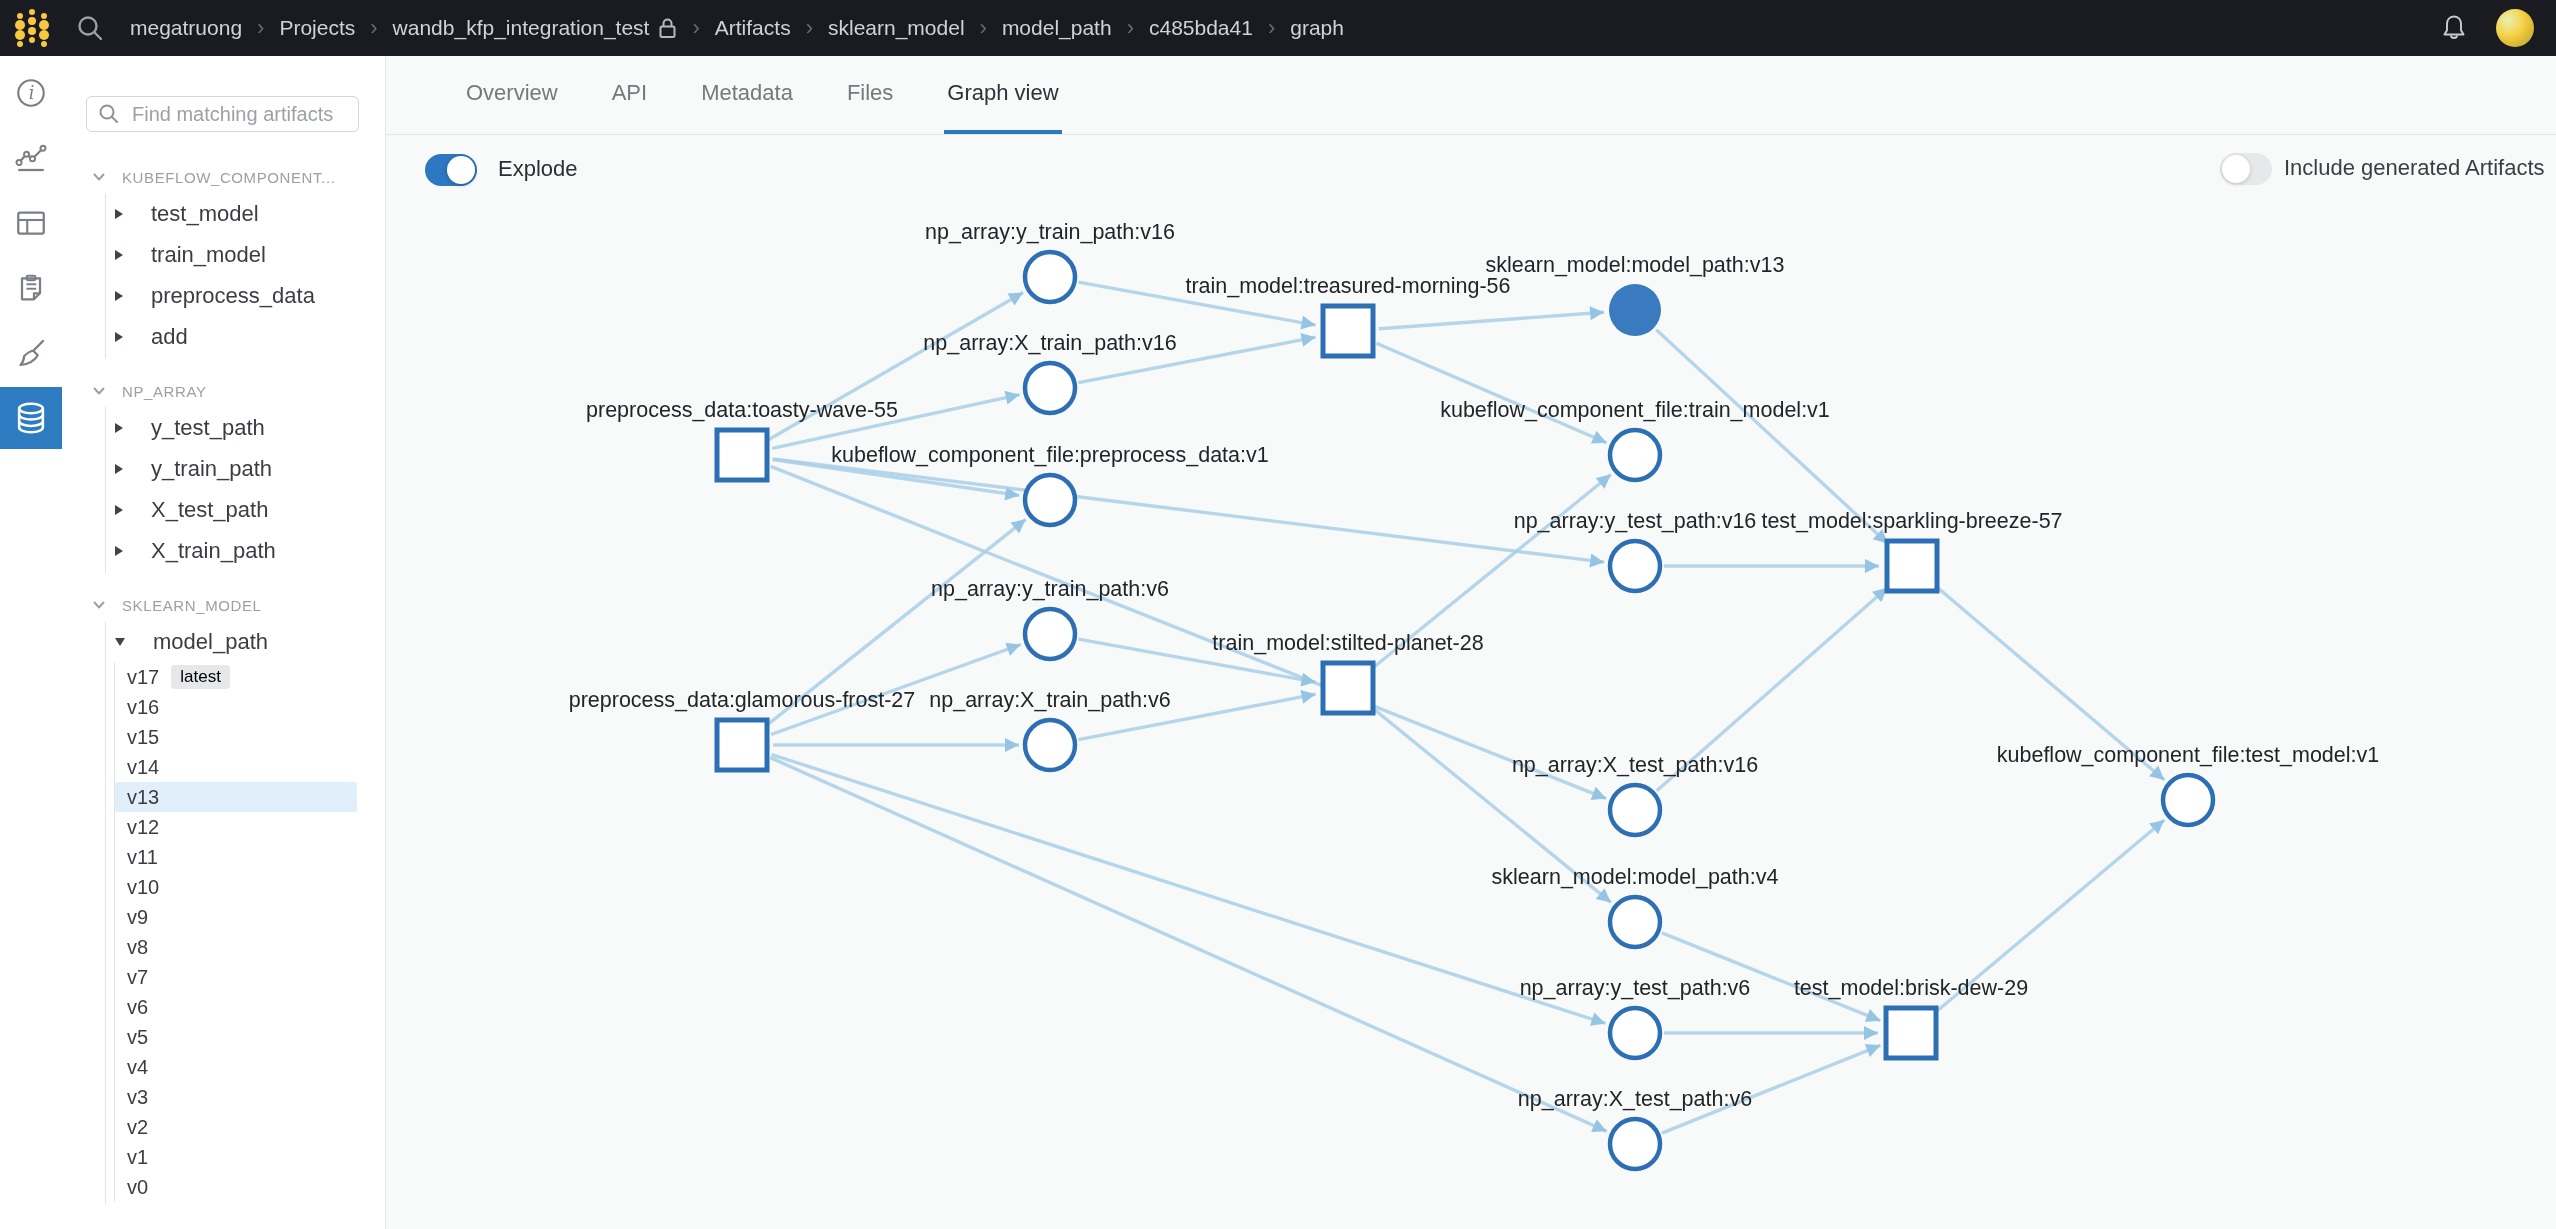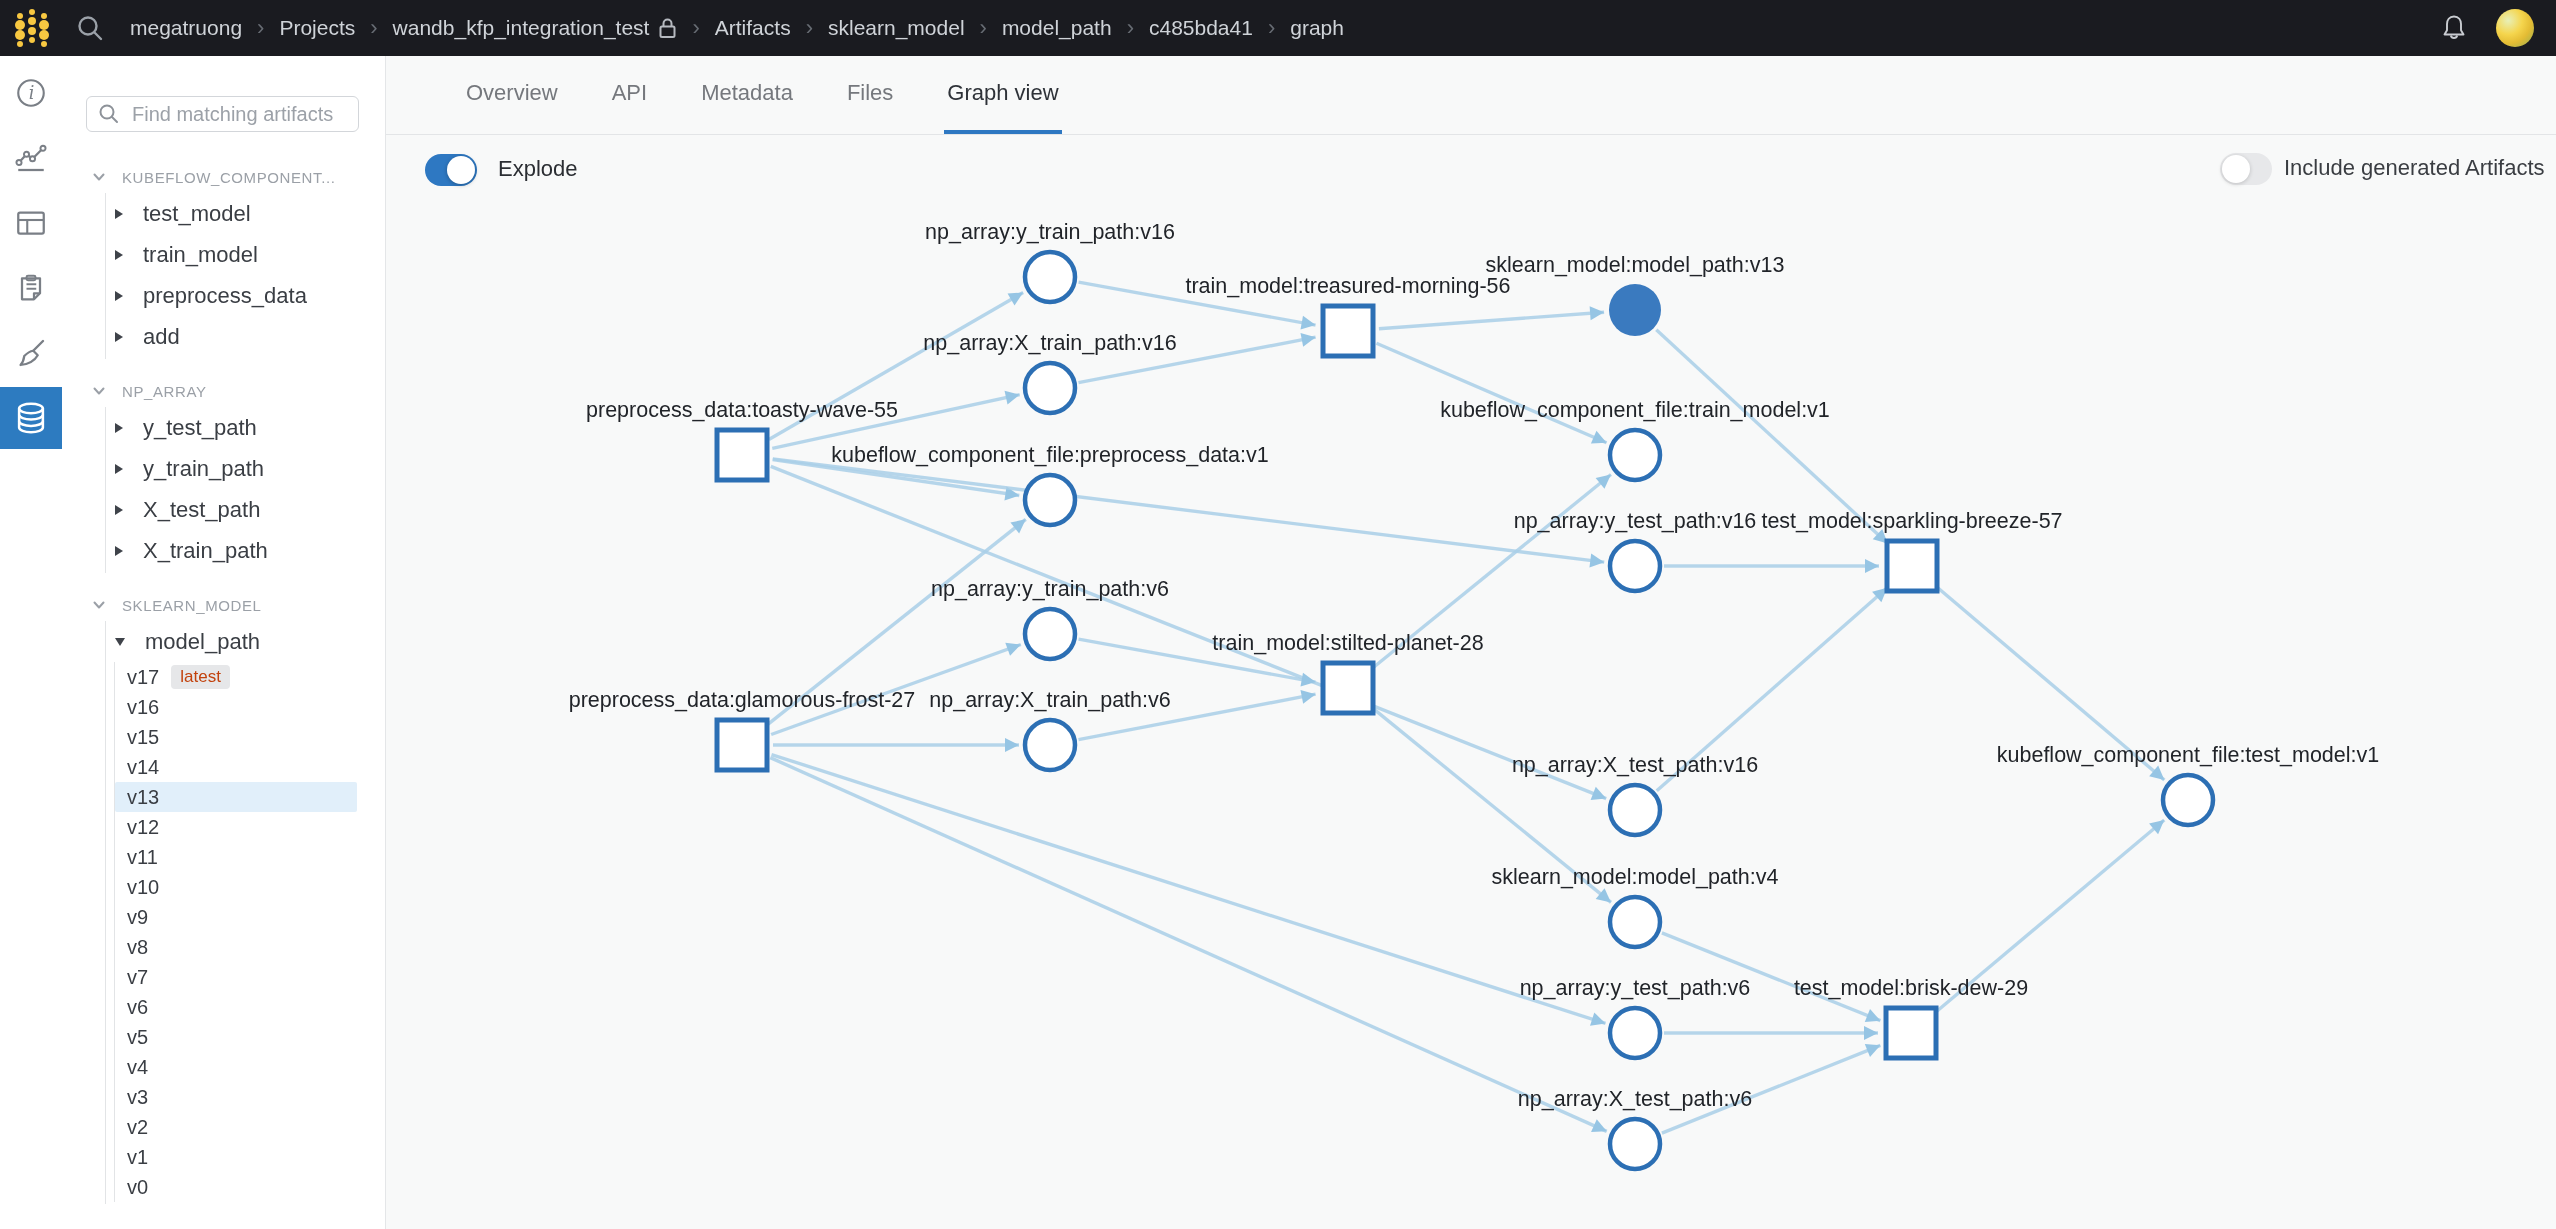--- a/index.html
+++ b/index.html
@@ -43,32 +43,32 @@
     border:none;outline:none;flex:1;font-size:20px;color:#3A3E44;background:transparent;
     font-family:"Liberation Sans",sans-serif;min-width:0;
   }
   .search-box input::placeholder{color:#9CA1A8;}
   .tree{margin-top:31px;}
   .tree-section-header{
     display:flex;align-items:center;gap:16px;padding-left:30px;height:28px;
     color:#9BA0A7;font-size:15px;letter-spacing:.6px;cursor:pointer;font-weight:normal;
   }
   .tree-items{margin-left:43px;border-left:1px solid #E2E4E6;margin-top:2px;padding-bottom:2px;}
-  .tree-row{display:flex;align-items:center;gap:20px;height:41px;padding-left:9px;color:#3A3E44;font-size:22px;cursor:pointer;}
+  .tree-row{display:flex;align-items:center;gap:28px;height:41px;padding-left:9px;color:#3A3E44;font-size:22px;cursor:pointer;}
   .tree-sec{margin-bottom:18px;}
   .tri{width:0;height:0;border-left:8px solid #3F434A;border-top:5px solid transparent;border-bottom:5px solid transparent;flex:0 0 auto;}
   .tri-down{width:0;height:0;border-top:8px solid #3F434A;border-left:5px solid transparent;border-right:5px solid transparent;flex:0 0 auto;}
   .versions{margin-left:8px;border-left:1px solid #E2E4E6;}
   .version-row{
     height:30px;display:flex;align-items:center;gap:12px;padding-left:12px;margin-right:28px;
     font-size:20px;color:#3A3E44;cursor:pointer;border-radius:2px;
   }
   .version-row.selected{background:#E1EFFA;}
   .badge{
-    background:#E6E7E9;color:#c2410c;font-size:17px;padding:2px 9px;border-radius:4px;line-height:1.2;
+    background:#E6E7E9;color:#000000;font-size:17px;padding:2px 9px;border-radius:4px;line-height:1.2;
   }
   
   .main{position:absolute;left:386px;top:56px;right:0;bottom:0;background:#F8F9F9;}
   .tabsbar{
     position:absolute;left:0;top:0;right:0;height:79px;border-bottom:1px solid #E3E5E7;
     display:flex;align-items:stretch;padding-left:77px;gap:48px;box-sizing:border-box;text-align:center;
   }
   .tab{
     display:flex;align-items:center;font-size:22px;color:#75787D;cursor:pointer;
     border-bottom:4px solid transparent;box-sizing:border-box;padding:0 3px;

